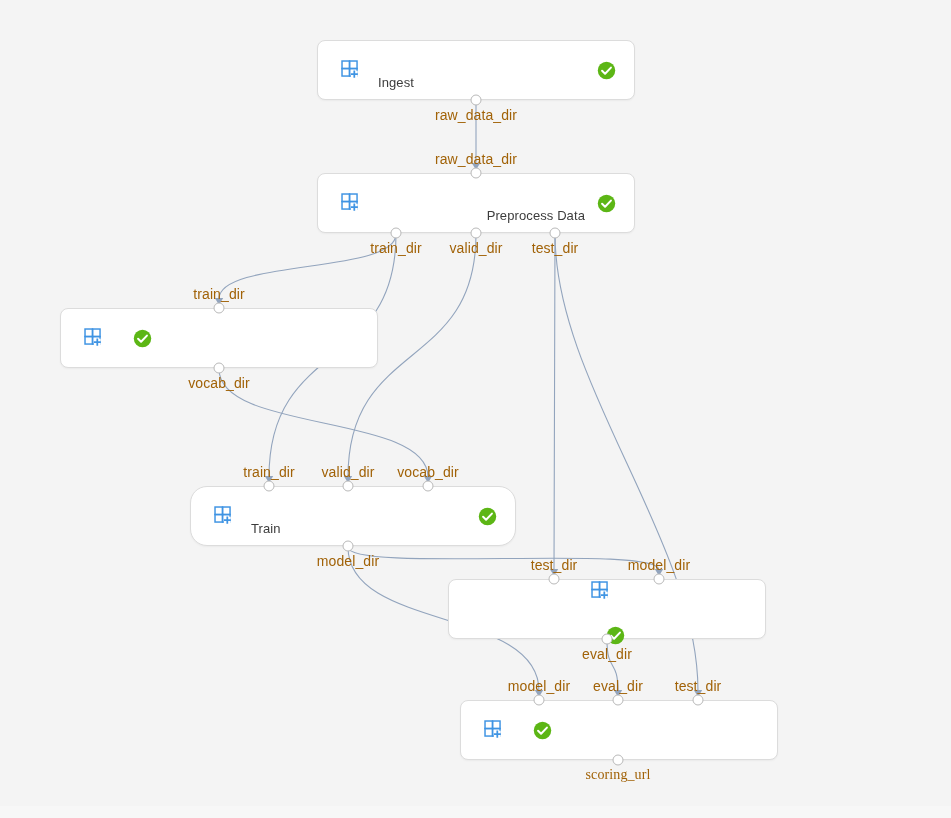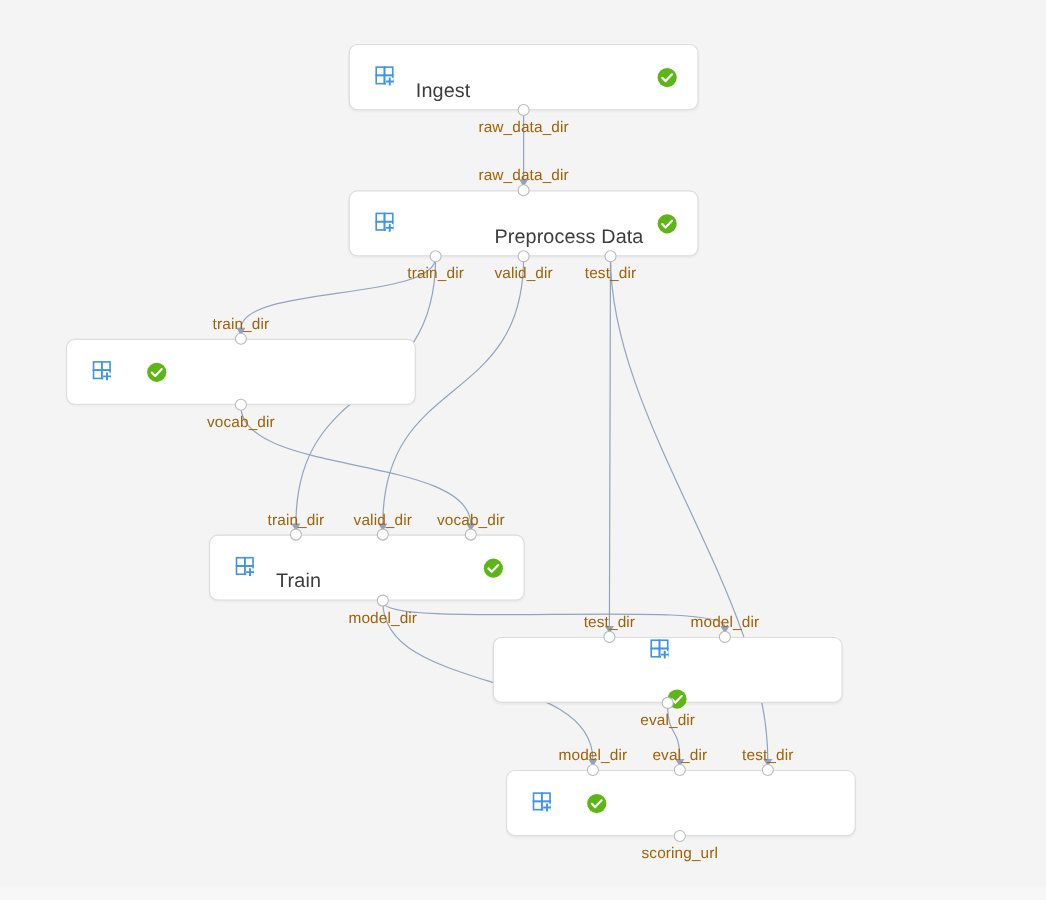--- a/index.html
+++ b/index.html
@@ -50,21 +50,21 @@
     box-shadow: 0 1px 2px rgba(0,0,0,0.045);
   }
   .node-icon {
     flex: 0 0 auto;
     width: 22px; height: 22px;
     margin-right: 16px;
     display: block;
   }
   .node-title {
     flex: 1 1 auto;
-    font-size: 18px;
+    font-size: 13px;
     color: #3c3c3c;
     letter-spacing: 0.1px;
     white-space: nowrap;
     overflow: hidden;
     text-overflow: ellipsis;
     margin-top: 24px;
   }
   .node-status {
     flex: 0 0 auto;
     width: 19px; height: 19px;
@@ -171,21 +171,21 @@
         </svg>
         <svg viewBox="0 0 24 24" class="node-status">
           <circle cx="12" cy="12" r="11" fill="#5cb615"></circle>
           <path d="M6.4 12.3 L10.2 16.1 L17.6 8.3" fill="none" stroke="#ffffff" stroke-width="2.5" stroke-linecap="round" stroke-linejoin="round"></path>
         </svg>
       </div>
       <div class="port" style="left: 219px; top: 308px;"></div>
       <div class="port-label" style="left: 219px; top: 286px;">train_dir</div>
       <div class="port" style="left: 219px; top: 368px;"></div>
       <div class="port-label" style="left: 219px; top: 375px;">vocab_dir</div>
-      <div class="node" style="left: 190px; top: 486px; width: 287px; height: 60px;">
+      <div class="node" style="left: 190px; top: 486px; width: 326px; height: 60px; border-radius: 17px;">
         <svg viewBox="0 0 24 24" class="node-icon">
           <rect x="2.2" y="2.2" width="8.2" height="8.2" fill="none" stroke="#3f94e3" stroke-width="1.6"></rect>
           <rect x="10.4" y="2.2" width="8.2" height="8.2" fill="none" stroke="#3f94e3" stroke-width="1.6"></rect>
           <rect x="2.2" y="10.4" width="8.2" height="8.2" fill="none" stroke="#3f94e3" stroke-width="1.6"></rect>
           <rect x="10.4" y="10.4" width="8.2" height="8.2" fill="none" stroke="#3f94e3" stroke-width="1.6"></rect>
           <rect x="11.9" y="12.8" width="7.4" height="7.4" fill="#ffffff"></rect>
           <path d="M15.6 12.6 V20.4 M11.7 16.5 H19.5" stroke="#3f94e3" stroke-width="1.9" stroke-linecap="butt"></path>
         </svg>
         <div class="node-title">Train</div>
         <svg viewBox="0 0 24 24" class="node-status">
@@ -236,15 +236,15 @@
           <path d="M6.4 12.3 L10.2 16.1 L17.6 8.3" fill="none" stroke="#ffffff" stroke-width="2.5" stroke-linecap="round" stroke-linejoin="round"></path>
         </svg>
       </div>
       <div class="port" style="left: 539px; top: 700px;"></div>
       <div class="port-label" style="left: 539px; top: 678px;">model_dir</div>
       <div class="port" style="left: 618px; top: 700px;"></div>
       <div class="port-label" style="left: 618px; top: 678px;">eval_dir</div>
       <div class="port" style="left: 698px; top: 700px;"></div>
       <div class="port-label" style="left: 698px; top: 678px;">test_dir</div>
       <div class="port" style="left: 618px; top: 760px;"></div>
-      <div class="port-label" style="left: 618px; top: 767px;">scoring_url</div>
+      <div class="port-label" style="left: 618px; top: 767px; font-family: Liberation Serif, serif;">scoring_url</div>
     </div>
 </div>
 
 </body></html>

